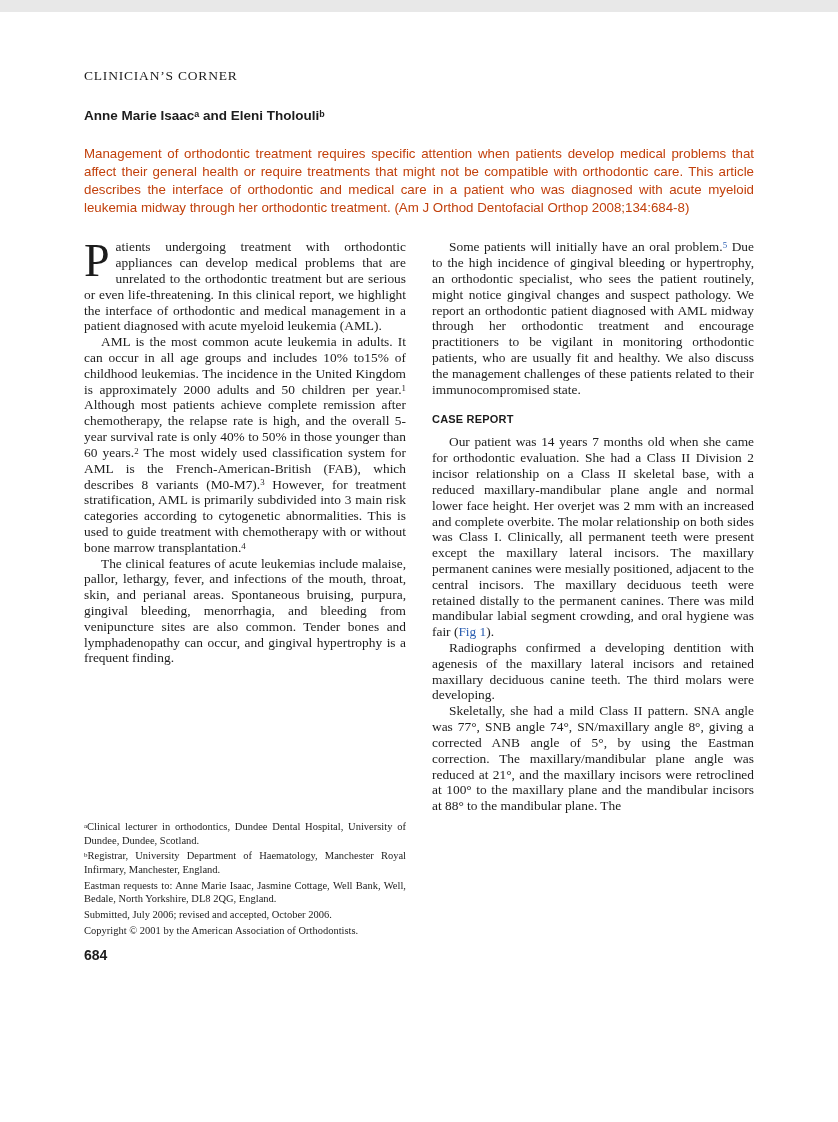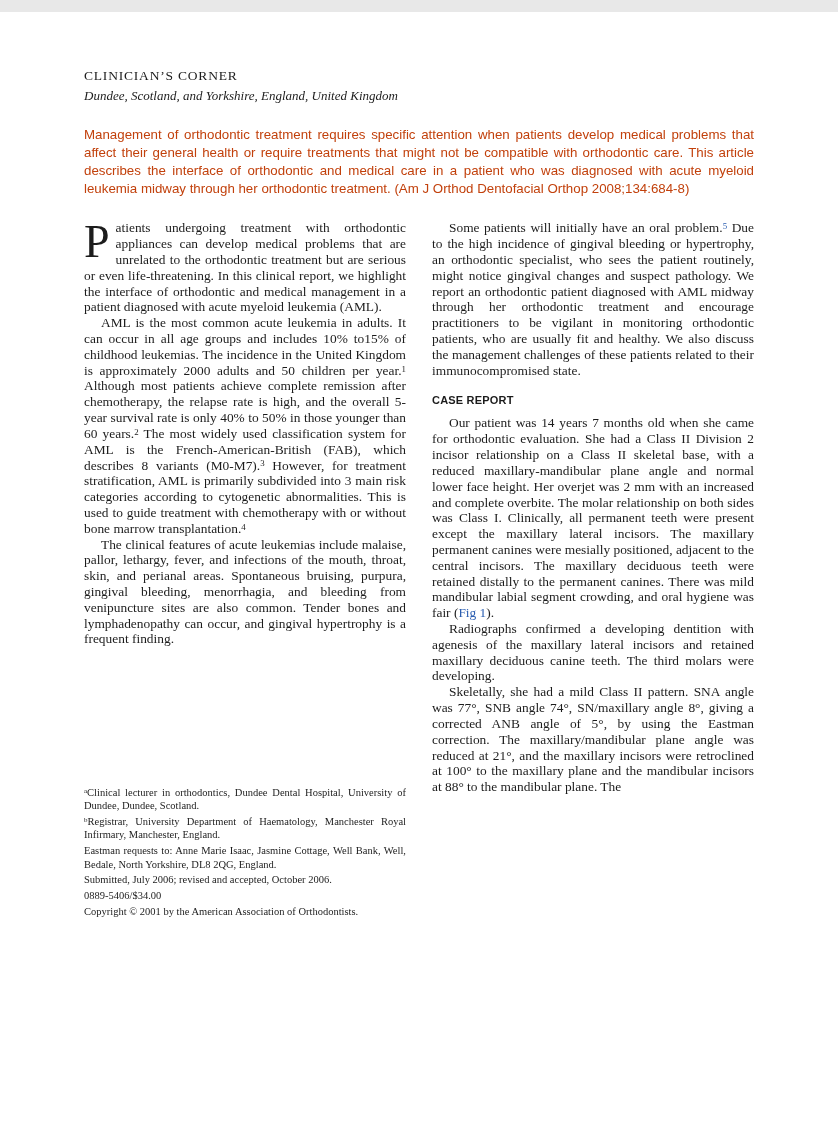--- a/index.html
+++ b/index.html
@@ -35,48 +35,48 @@
   .page-number{margin-top:8px;font-family:"Liberation Sans",sans-serif;font-weight:bold;font-size:14px;}
 </style>
 </head>
 <body>
 
 <div class="page">
 
   <div class="corner">CLINICIAN’S CORNER</div>
 
 
+  <div class="authors">Anne Marie Isaac<sup>a</sup> and Eleni Tholouli<sup>b</sup></div>
 
-  <div class="affiliation">Dundee, Scotland, and Yorkshire, England, United Kingdom</div>
 
   <p class="abstract">Management of orthodontic treatment requires specific attention when patients develop medical problems that affect their general health or require treatments that might not be compatible with orthodontic care. This article describes the interface of orthodontic and medical care in a patient who was diagnosed with acute myeloid leukemia midway through her orthodontic treatment. (Am J Orthod Dentofacial Orthop 2008;134:684-8)</p>
 
   <div class="columns">
 
     <div class="col left">
       <p class="bp">
         <span class="dropcap">P</span><span>atients undergoing treatment with orthodontic appliances can develop medical problems that are unrelated to the orthodontic treatment but are serious or even life-threatening. In this clinical report, we highlight the interface of orthodontic and medical management in a patient diagnosed with acute myeloid leukemia (AML).</span>
       </p>
       <p class="bp indent">AML is the most common acute leukemia in adults. It can occur in all age groups and includes 10% to15% of childhood leukemias. The incidence in the United Kingdom is approximately 2000 adults and 50 children per year.<sup>1</sup> Although most patients achieve complete remission after chemotherapy, the relapse rate is high, and the overall 5-year survival rate is only 40% to 50% in those younger than 60 years.<sup>2</sup> The most widely used classification system for AML is the French-American-British (FAB), which describes 8 variants (M0-M7).<sup>3</sup> However, for treatment stratification, AML is primarily subdivided into 3 main risk categories according to cytogenetic abnormalities. This is used to guide treatment with chemotherapy with or without bone marrow transplantation.<sup>4</sup></p>
       <p class="bp indent">The clinical features of acute leukemias include malaise, pallor, lethargy, fever, and infections of the mouth, throat, skin, and perianal areas. Spontaneous bruising, purpura, gingival bleeding, menorrhagia, and bleeding from venipuncture sites are also common. Tender bones and lymphadenopathy can occur, and gingival hypertrophy is a frequent finding.</p>
 
       <div class="footnotes">
         <p class="fn"><sup>a</sup>Clinical lecturer in orthodontics, Dundee Dental Hospital, University of Dundee, Dundee, Scotland.</p>
         <p class="fn"><sup>b</sup>Registrar, University Department of Haematology, Manchester Royal Infirmary, Manchester, England.</p>
         <p class="fn">Eastman requests to: Anne Marie Isaac, Jasmine Cottage, Well Bank, Well, Bedale, North Yorkshire, DL8 2QG, England.</p>
         <p class="fn">Submitted, July 2006; revised and accepted, October 2006.</p>
-        <p class="fn">0889-5406/$34.00</p>
         <p class="fn">Copyright © 2001 by the American Association of Orthodontists.</p>
       </div>
     </div>
 
     <div class="col right">
       <p class="bp indent">Some patients will initially have an oral problem.<sup class="link">5</sup> Due to the high incidence of gingival bleeding or hypertrophy, an orthodontic specialist, who sees the patient routinely, might notice gingival changes and suspect pathology. We report an orthodontic patient diagnosed with AML midway through her orthodontic treatment and encourage practitioners to be vigilant in monitoring orthodontic patients, who are usually fit and healthy. We also discuss the management challenges of these patients related to their immunocompromised state.</p>
       <h2 class="section-heading">CASE REPORT</h2>
       <p class="bp indent">Our patient was 14 years 7 months old when she came for orthodontic evaluation. She had a Class II Division 2 incisor relationship on a Class II skeletal base, with a reduced maxillary-mandibular plane angle and normal lower face height. Her overjet was 2 mm with an increased and complete overbite. The molar relationship on both sides was Class I. Clinically, all permanent teeth were present except the maxillary lateral incisors. The maxillary permanent canines were mesially positioned, adjacent to the central incisors. The maxillary deciduous teeth were retained distally to the permanent canines. There was mild mandibular labial segment crowding, and oral hygiene was fair (<span class="link">Fig 1</span>).</p>
       <p class="bp indent">Radiographs confirmed a developing dentition with agenesis of the maxillary lateral incisors and retained maxillary deciduous canine teeth. The third molars were developing.</p>
       <p class="bp indent">Skeletally, she had a mild Class II pattern. SNA angle was 77°, SNB angle 74°, SN/maxillary angle 8°, giving a corrected ANB angle of 5°, by using the Eastman correction. The maxillary/mandibular plane angle was reduced at 21°, and the maxillary incisors were retroclined at 100° to the maxillary plane and the mandibular incisors at 88° to the mandibular plane. The</p>
     </div>
 
   </div>
 
+  <div class="page-number">684</div>
 
 </div>
 
 </body></html>

